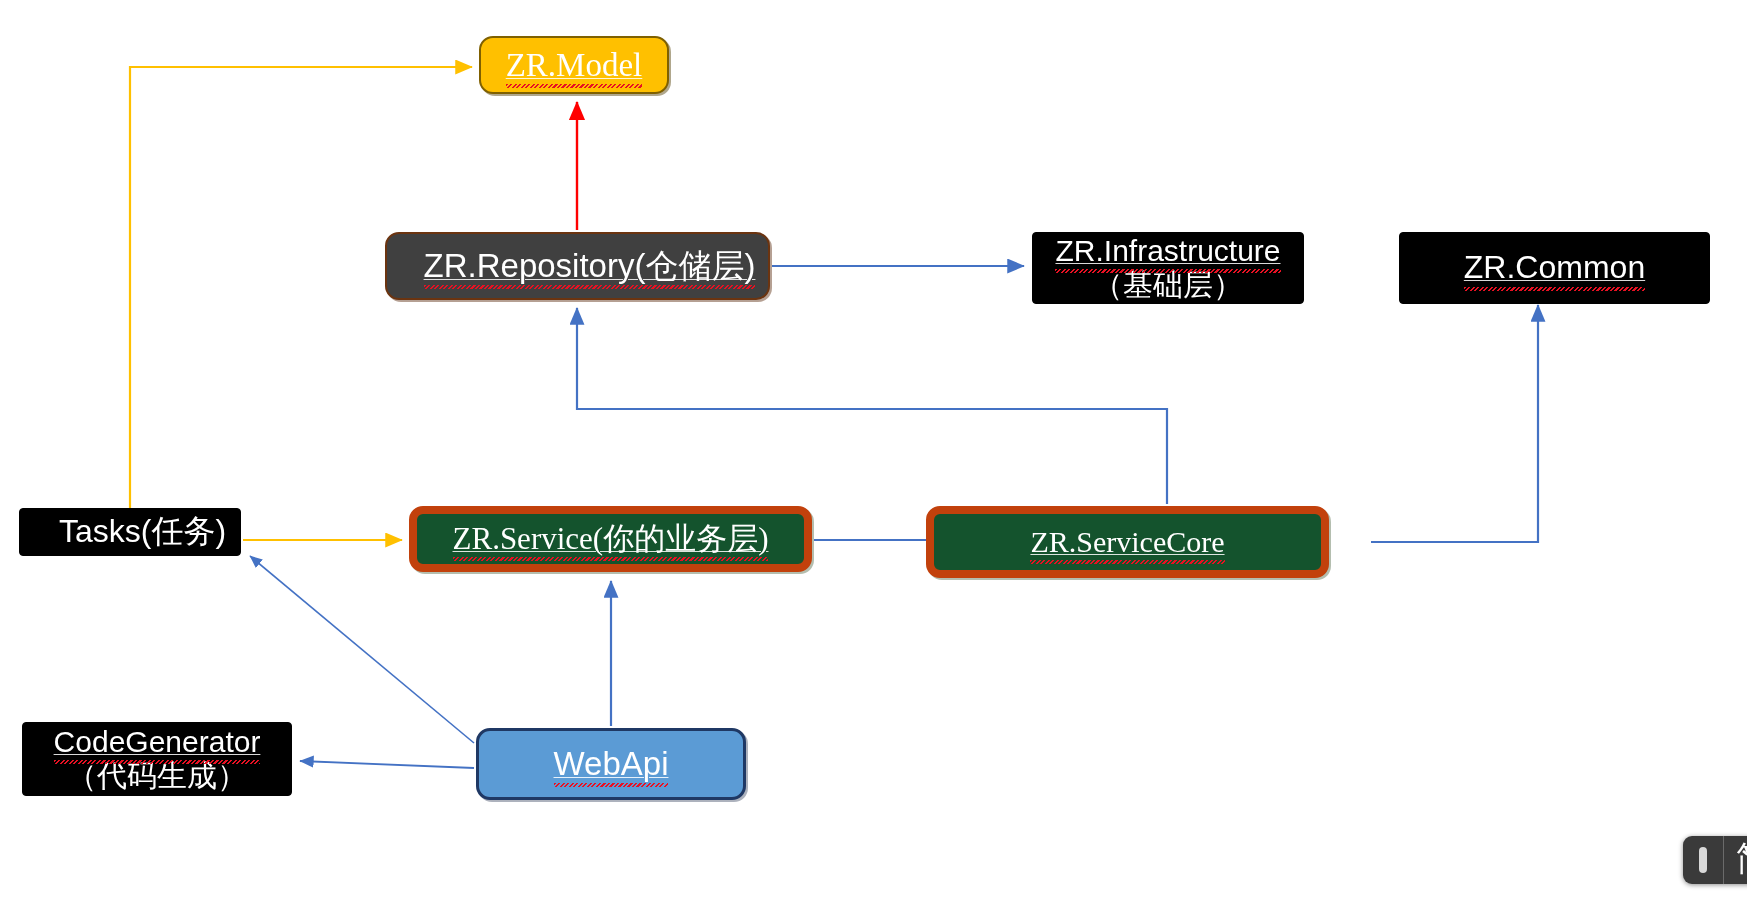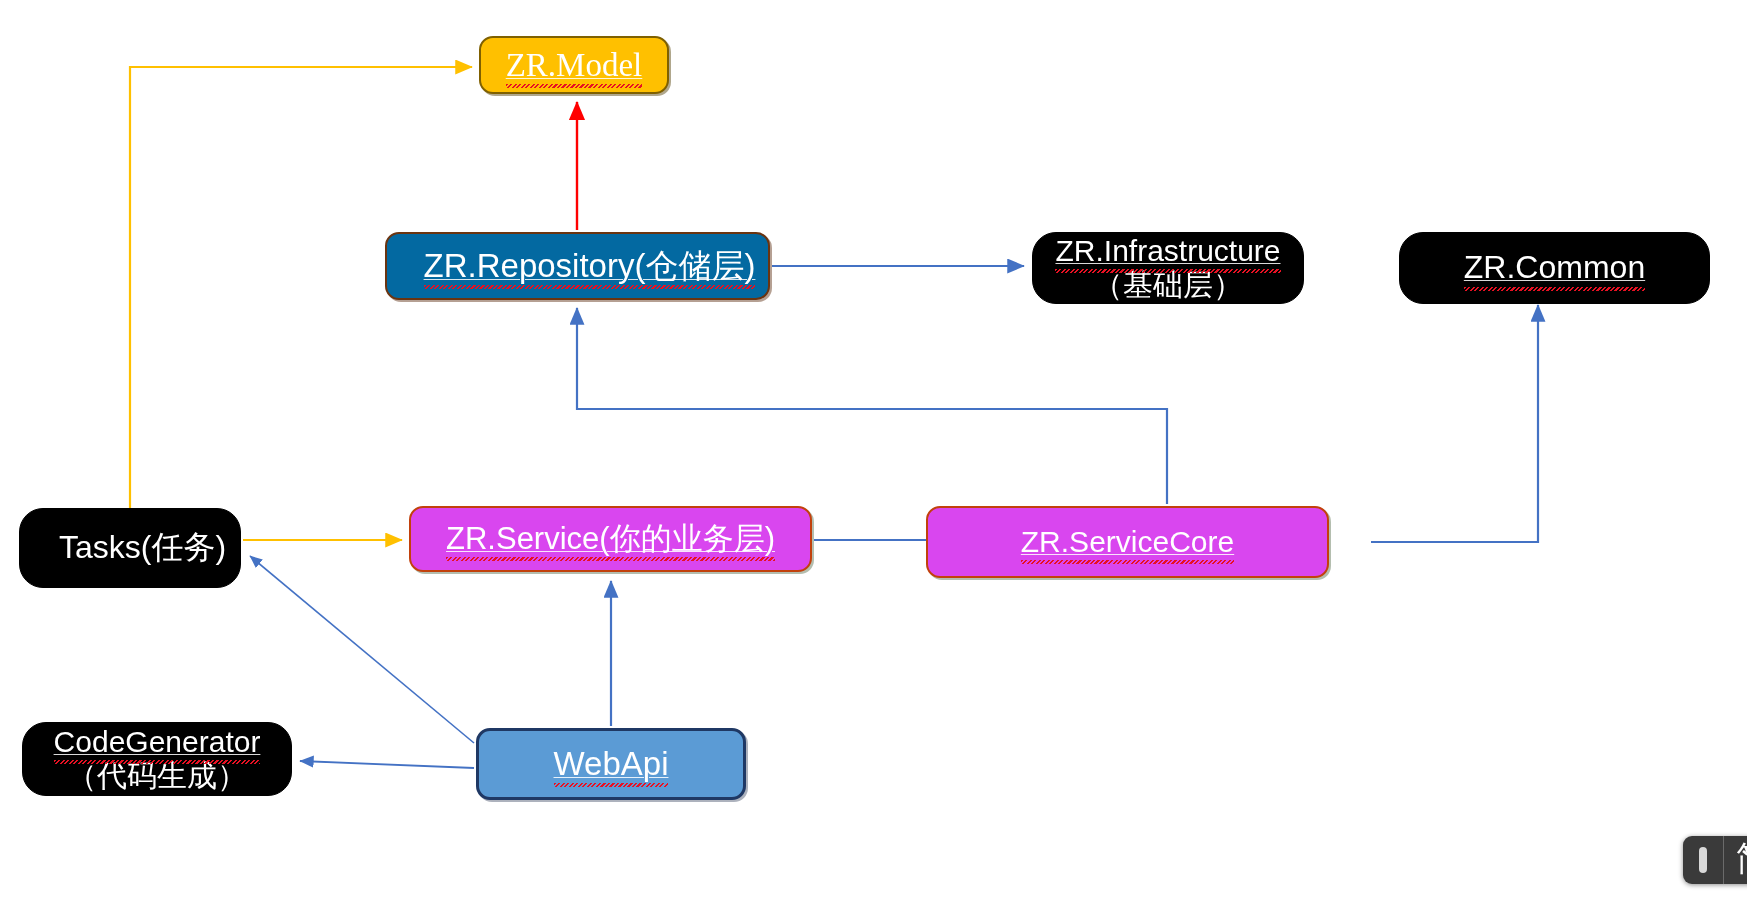--- a/index.html
+++ b/index.html
@@ -67,34 +67,35 @@
     white-space: nowrap;
   }
 
   
   .n-model {
     background: #FFC000;
     border: 2px solid #7F6000;
     box-shadow: 2px 2px 0 rgba(80,60,0,0.45);
   }
   .n-repo {
-    background: #0369a1;
+    background: #404040;
     border: 2px solid #6B3410;
     box-shadow: 2px 2px 0 rgba(90,45,15,0.45);
     padding-left: 24px;
   }
   .n-black {
     background: #000000;
     border: 1px solid #000000;
-    border-radius: 24px;
+    border-radius: 4px;
   }
   .n-green {
-    background: #d946ef;
-    border: 2px solid #c2410c;
+    background: #14532d;
+    border: 8px solid #c2410c;
     box-shadow: 2px 2px 0 rgba(40,70,25,0.35);
+    font-family: Liberation Serif, serif;
   }
   .n-blue {
     background: #5B9BD5;
     border: 3px solid #1F3864;
     box-shadow: 2px 2px 0 rgba(20,35,65,0.35);
   }
 
   
   #ime-indicator {
     position: absolute;
@@ -177,21 +178,21 @@
 
   <div class="node n-black" style="left:1032px; top:232px; width:272px; height:72px; font-size:30px;">
     <span class="lbl squiggle">ZR.Infrastructure</span>
     <span class="sub">（基础层）</span>
   </div>
 
   <div class="node n-black" style="left:1399px; top:232px; width:311px; height:72px; font-size:32px;">
     <span class="lbl squiggle">ZR.Common</span>
   </div>
 
-  <div class="node n-black" style="left:19px; top:508px; width:222px; height:80px; font-size:32px;padding-left:25px;">
+  <div class="node n-black" style="left:19px; top:508px; width:222px; height:48px; font-size:32px;padding-left:25px;">
     <span class="lbl">Tasks(任务)</span>
   </div>
 
   <div class="node n-green" style="left:409px; top:506px; width:403px; height:66px; font-size:31px;">
     <span class="lbl squiggle">ZR.Service(你的业务层)</span>
   </div>
 
   <div class="node n-green" style="left:926px; top:506px; width:403px; height:72px; font-size:30px;gap:21px;">
     <span class="lbl squiggle">ZR.ServiceCore</span>
   </div>

